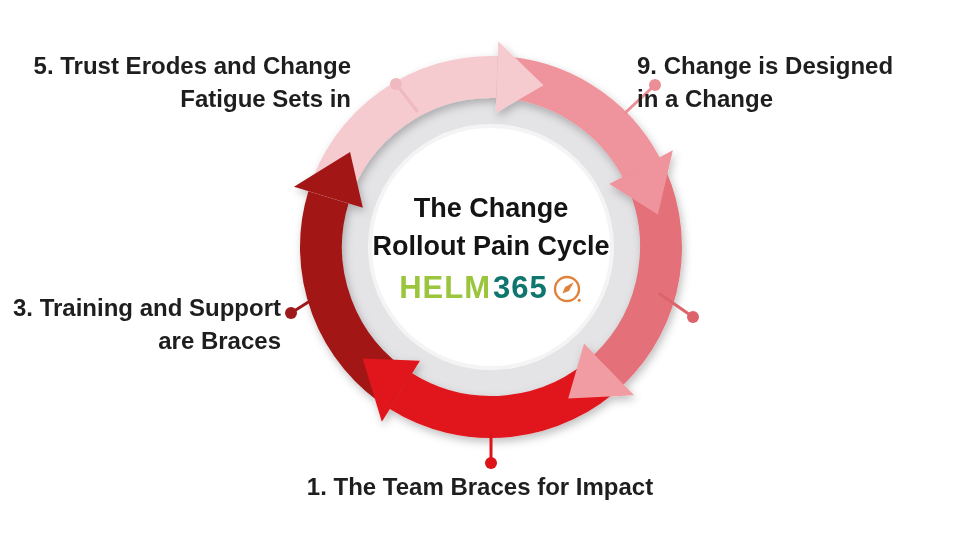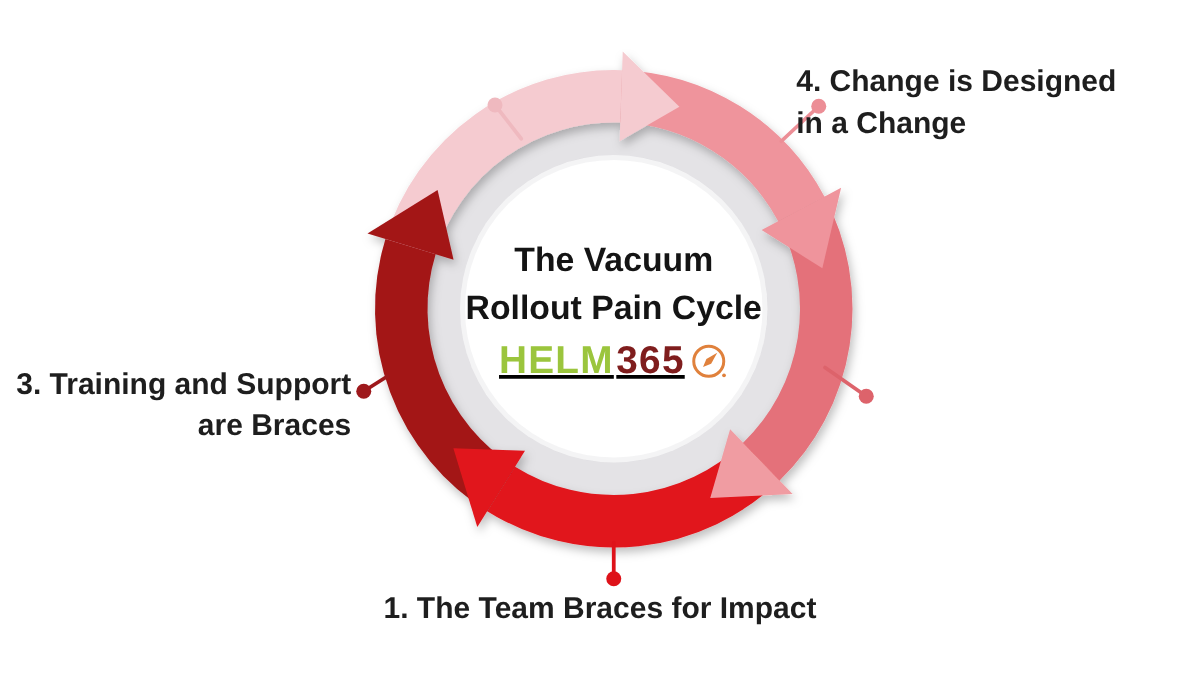--- a/index.html
+++ b/index.html
@@ -15,27 +15,27 @@
     white-space:nowrap;
   }
   .center-block{
     position:absolute;left:491px;top:189px;transform:translateX(-50%);
     width:320px;text-align:center;
   }
   .center-title{
     font-weight:700;font-size:27px;line-height:38px;color:#141414;
   }
   .logo-row{
-    margin-top:6px;display:flex;align-items:center;justify-content:center;gap:2px;text-decoration:underline;
+    margin-top:6px;display:flex;align-items:center;justify-content:center;gap:2px;
   }
   .logo-text{
     font-weight:600;font-size:31px;letter-spacing:1px;line-height:34px;
   }
   .logo-helm{color:#9bc53d;}
-  .logo-365{color:#7f1d1d;}
+  .logo-365{color:#0f766e;}
   .compass{margin-left:2px;margin-top:2px;}
 </style>
 </head>
 <body>
 
 <div class="canvas">
 
   <svg id="cycle-svg" class="diagram" width="960" height="540" viewBox="0 0 960 540">
     <defs>
       <filter id="ds" x="-15%" y="-15%" width="130%" height="130%">
@@ -65,38 +65,42 @@
       <line x1="660" y1="294" x2="693" y2="317" stroke="#dd636b" stroke-width="3" stroke-linecap="round"></line>
       <circle cx="693" cy="317" r="6" fill="#dd636b"></circle>
       <line x1="491" y1="434" x2="491" y2="463" stroke="#de1219" stroke-width="3" stroke-linecap="round"></line>
       <circle cx="491" cy="463" r="6" fill="#de1219"></circle>
       <line x1="310" y1="301" x2="291" y2="313" stroke="#9e191c" stroke-width="3" stroke-linecap="round"></line>
       <circle cx="291" cy="313" r="6" fill="#9e191c"></circle>
       <line x1="417" y1="111" x2="396" y2="84" stroke="#efb9bf" stroke-width="3" stroke-linecap="round"></line>
       <circle cx="396" cy="84" r="6" fill="#efb9bf"></circle>
     </svg>
 
+  <div class="stage-label" style="top:49px;right:609px;text-align:right;">
+    <div>5. Trust Erodes and Change</div>
+    <div>Fatigue Sets in</div>
+  </div>
 
   <div class="stage-label" style="top:49px;left:637px;text-align:left;">
-    <div>4. Change is Designed</div>
+    <div>9. Change is Designed</div>
     <div>in a Change</div>
   </div>
 
 
   <div class="stage-label" style="top:291px;right:679px;text-align:right;">
     <div>3. Training and Support</div>
     <div>are Braces</div>
   </div>
 
   <div class="stage-label" style="top:470px;left:0;right:0;text-align:center;">
     <div>1. The Team Braces for Impact</div>
   </div>
 
   <div class="center-block">
-    <div class="center-title">The Vacuum</div>
+    <div class="center-title">The Change</div>
     <div class="center-title">Rollout Pain Cycle</div>
     <div class="logo-row">
       <span class="logo-text logo-helm">HELM</span>
       <span class="logo-text logo-365">365</span>
       <svg class="compass" width="31" height="31" viewBox="0 0 31 31">
         <circle cx="15" cy="15" r="12" fill="#ffffff" stroke="#e0813c" stroke-width="2.4"></circle>
         <polygon points="21.8,8.2 13.1,13.1 10.4,19.6 16.9,16.9" fill="#e0813c"></polygon>
         <circle cx="27.2" cy="26.2" r="1.5" fill="#e0813c"></circle>
       </svg>
     </div>

